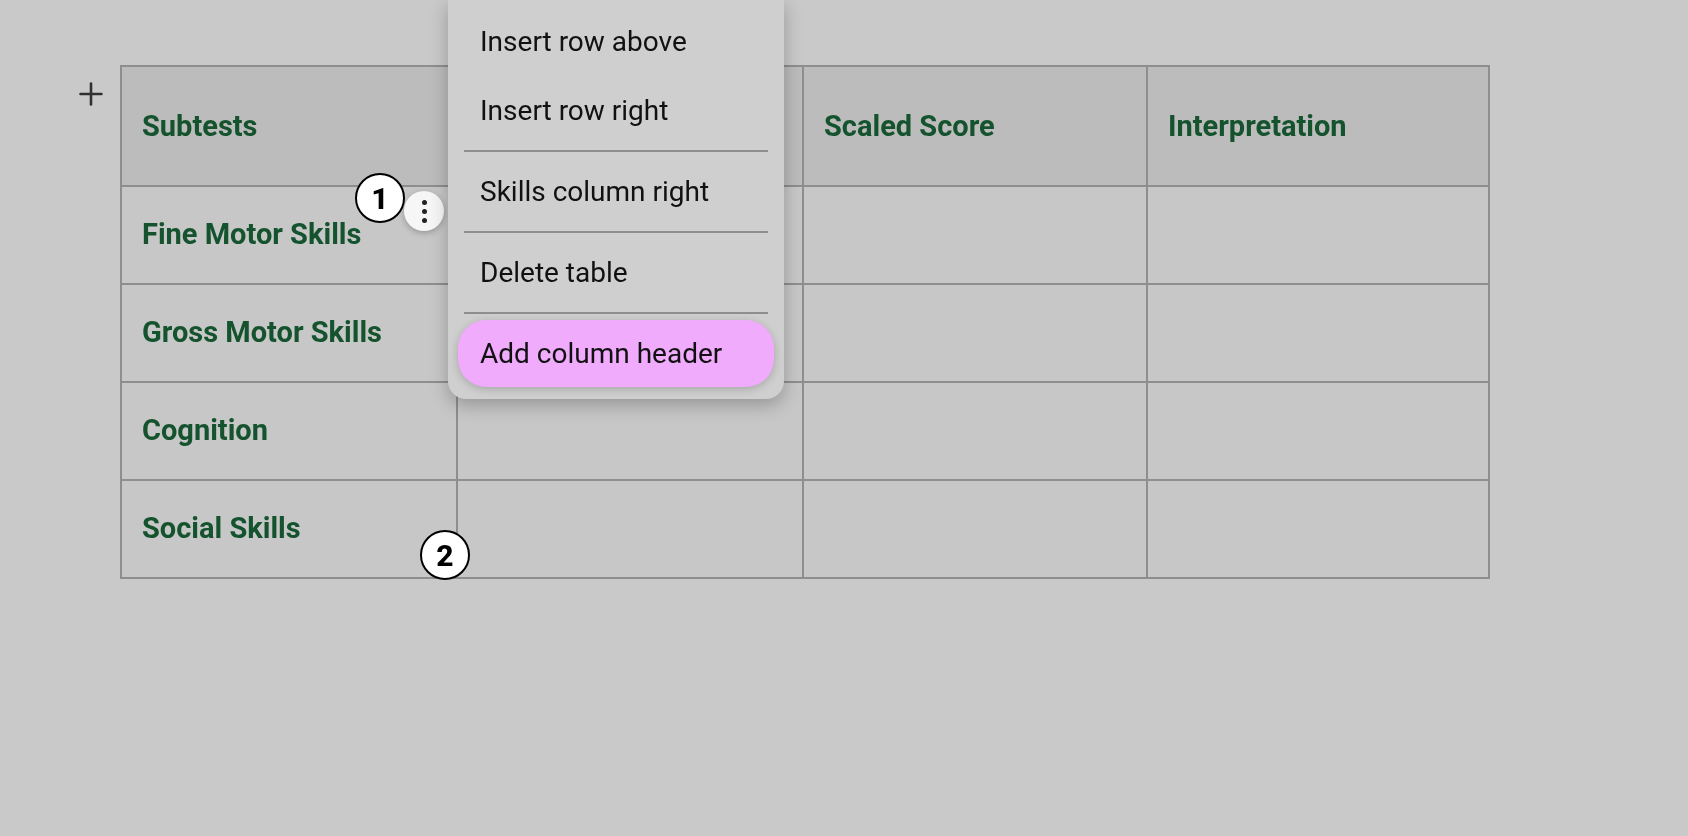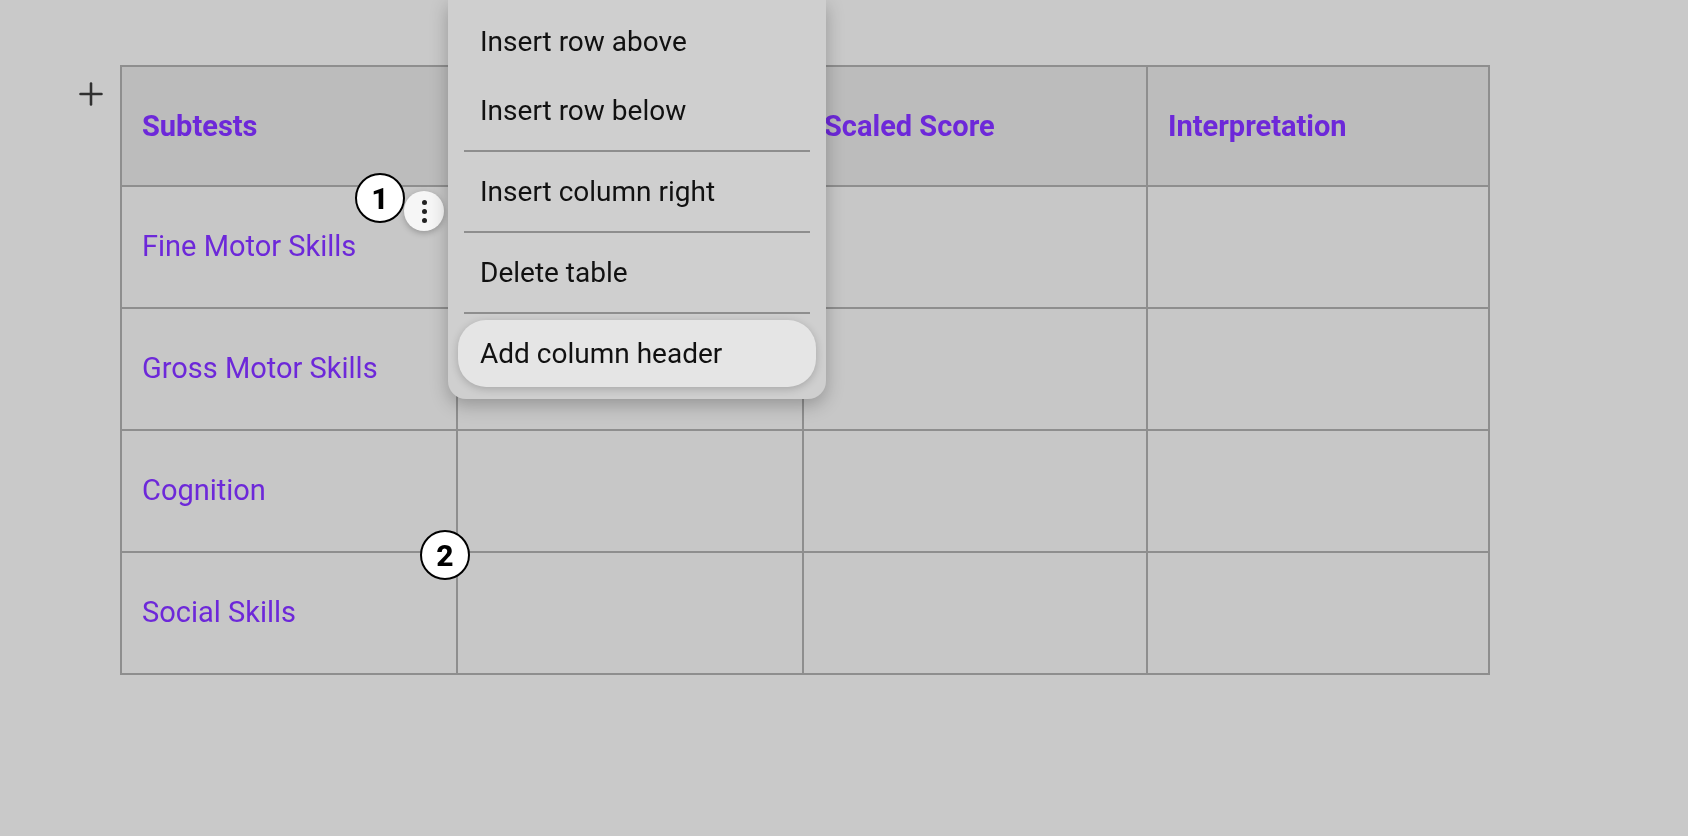--- a/index.html
+++ b/index.html
@@ -36,33 +36,33 @@
     }
     table.data-table {
       border-collapse: collapse;
       table-layout: fixed;
     }
     table.data-table th,
     table.data-table td {
       border: 2px solid #8e8e8e;
       padding: 16px 20px;
       font-size: 29px;
-      color: #6d28d9;
+      color: #14532d;
       text-align: left;
       vertical-align: middle;
       background: #c7c7c7;
     }
     table.data-table th {
       font-weight: 700;
       background: #bcbcbc;
       height: 120px;
     }
     table.data-table td {
-      height: 122px;
-      font-weight: 400;
+      height: 98px;
+      font-weight: 700;
       line-height: 1.5;
     }
     .col-0 { width: 336px; }
     .col-1 { width: 346px; }
     .col-2 { width: 344px; }
     .col-3 { width: 342px; }
 
     .kebab-button {
       position: absolute;
       left: 404px;
@@ -86,37 +86,37 @@
       width: 5px;
       height: 5px;
       background: #222;
       border-radius: 50%;
     }
 
     .context-menu {
       position: absolute;
       left: 448px;
       top: 0;
-      width: 378px;
+      width: 336px;
       background: #cfcfcf;
       border-radius: 0 0 18px 18px;
       box-shadow: 0 6px 18px rgba(0,0,0,0.25);
       padding: 6px 6px 10px 6px;
     }
     .context-menu .menu-item {
       font-size: 28px;
       color: #111;
       padding: 17px 22px;
       border-radius: 12px;
       cursor: pointer;
       white-space: nowrap;
       margin: 2px 4px;
     }
     .context-menu .menu-item.highlight {
-      background: #e5e5e5;
+      background: #f0abfc;
       box-shadow: 0 2px 8px rgba(0,0,0,0.2);
       border-radius: 28px;
     }
     .context-menu .divider {
       height: 2px;
       background: #8e8e8e;
       margin: 6px 10px;
     }
 
     .callout-badge {
@@ -195,23 +195,23 @@
 <div class="kebab-button">
   <div class="dots">
     <div class="dot"></div>
     <div class="dot"></div>
     <div class="dot"></div>
   </div>
 </div>
 
 <div class="context-menu" id="context-menu">
     <div class="menu-item">Insert row above</div>
-    <div class="menu-item">Insert row below</div>
+    <div class="menu-item">Insert row right</div>
     <div class="divider"></div>
-    <div class="menu-item">Insert column right</div>
+    <div class="menu-item">Skills column right</div>
     <div class="divider"></div>
     <div class="menu-item">Delete table</div>
     <div class="divider"></div>
     <div class="menu-item highlight">Add column header</div>
   </div>
 
 <div class="callout-badge callout-1">1</div>
 <div class="callout-badge callout-2">2</div>
 
 </body></html>

